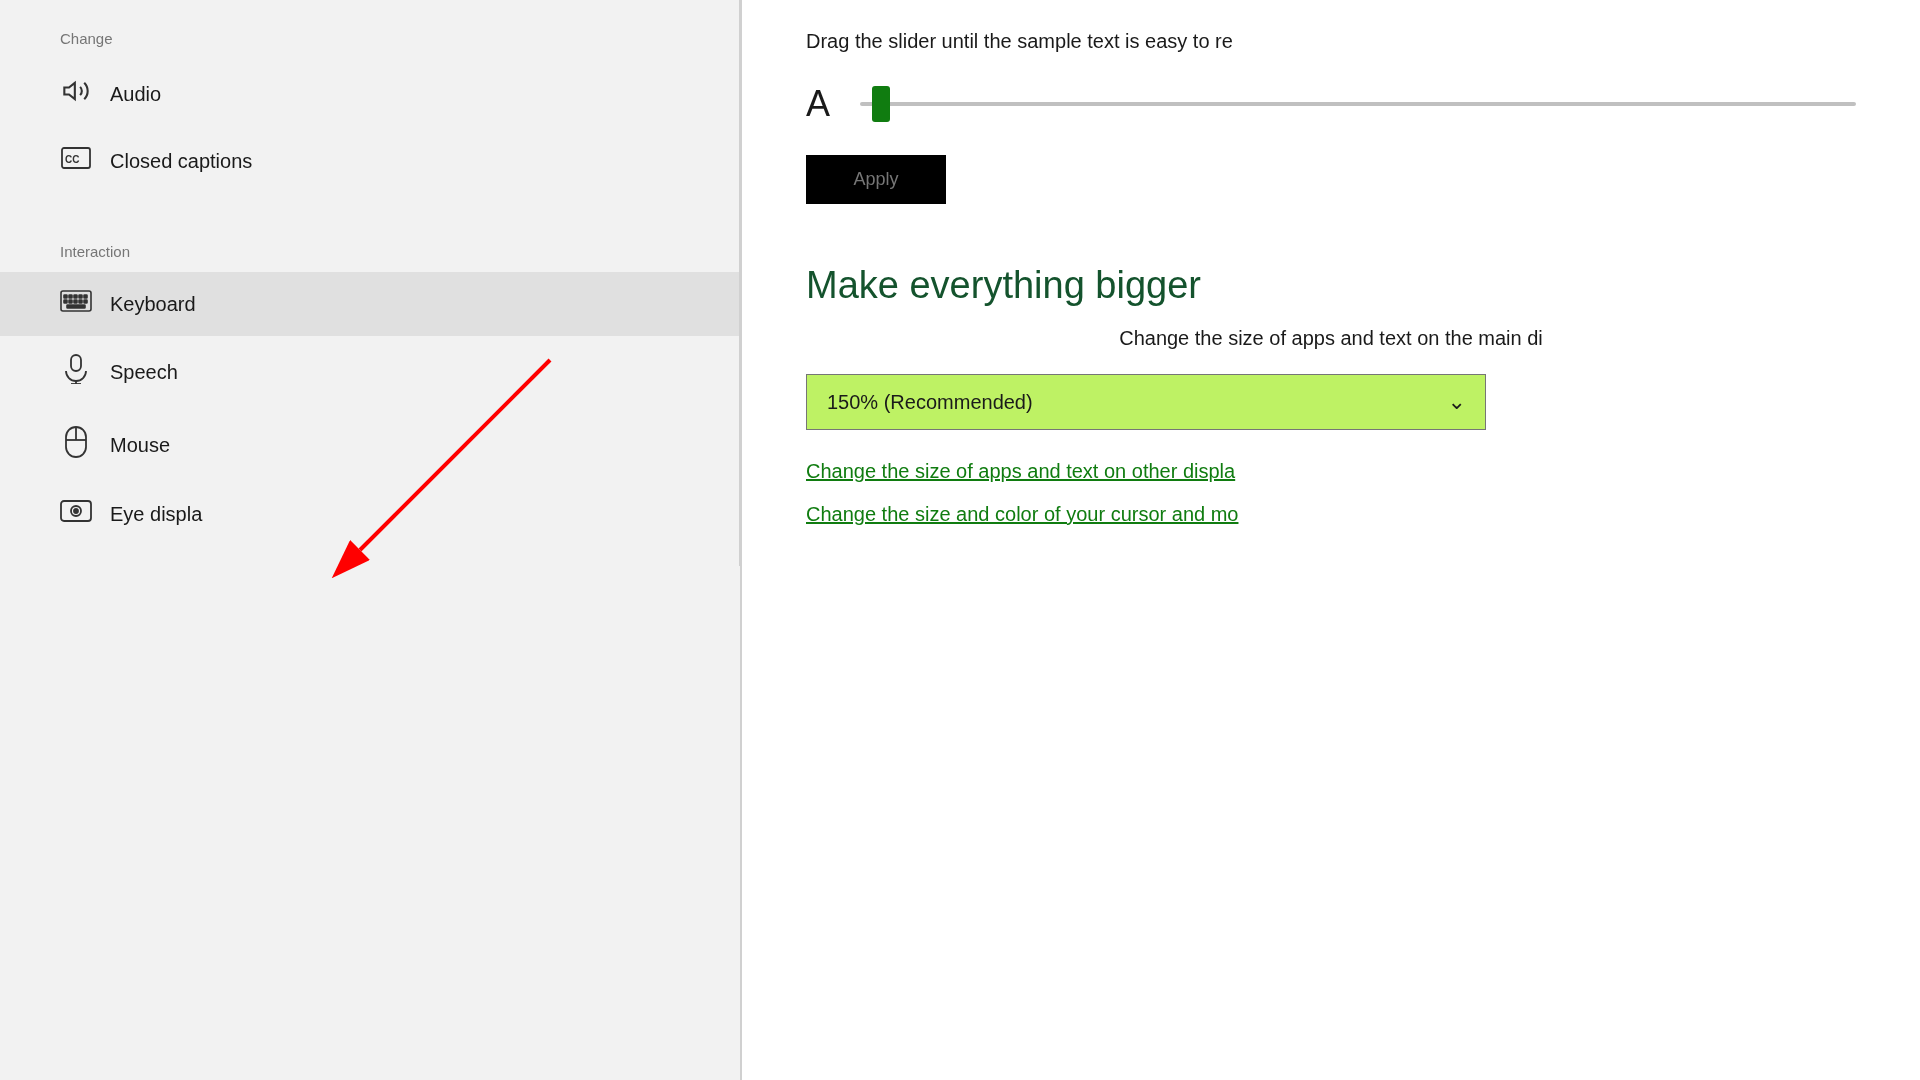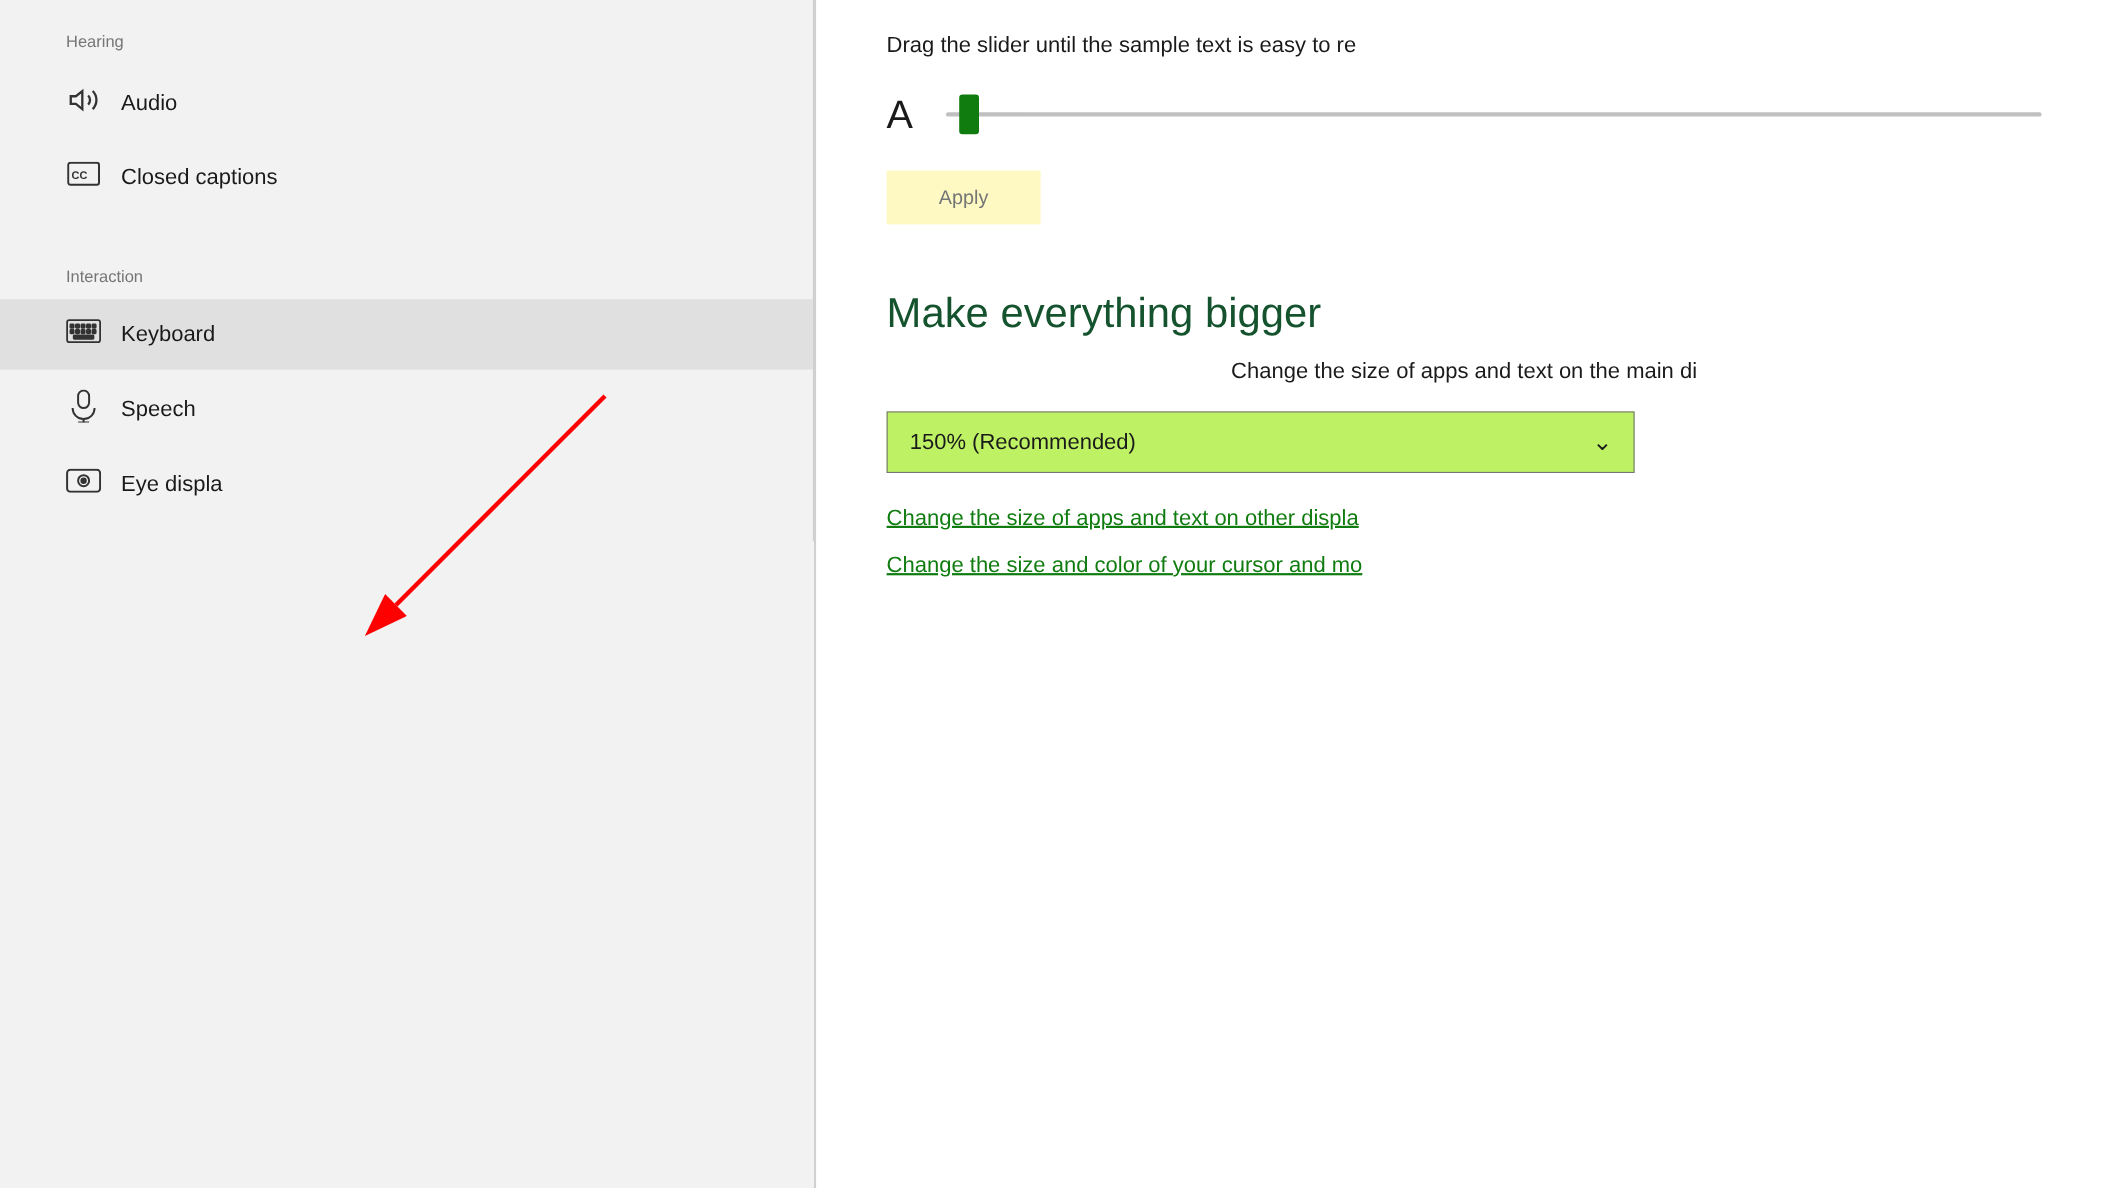--- a/index.html
+++ b/index.html
@@ -107,21 +107,21 @@
       width: 18px;
       height: 36px;
       background: #107c10;
       border-radius: 3px;
       cursor: pointer;
     }
 
     .apply-button {
       display: inline-block;
       padding: 14px 36px;
-      background: #fef9c3;
+      background: #000000;
       border: none;
       font-size: 18px;
       color: #767676;
       cursor: pointer;
       margin-bottom: 60px;
       min-width: 140px;
     }
 
     .section-title {
       font-size: 38px;
@@ -186,21 +186,21 @@
       position: relative;
       width: 740px;
     }
   </style>
 </head>
 <body>
 
 <div class="sidebar-wrapper">
   <div class="sidebar">
 
-    <div class="section-header">Hearing</div>
+    <div class="section-header">Change</div>
 
     <div class="nav-item">
       <span class="nav-item-icon">
         <svg width="28" height="28" viewBox="0 0 24 24" fill="none" stroke="#333" stroke-width="1.8">
           <polygon points="11,5 6,9 2,9 2,15 6,15 11,19 11,5"></polygon>
           <path d="M15.54 8.46a5 5 0 0 1 0 7.07"></path>
           <path d="M19.07 4.93a10 10 0 0 1 0 14.14"></path>
         </svg>
       </span>
       <span class="nav-item-label">Audio</span>
@@ -245,20 +245,30 @@
         <svg width="24" height="30" viewBox="0 0 24 30" fill="none" stroke="#333" stroke-width="1.8">
           <rect x="7" y="1" width="10" height="16" rx="5"></rect>
           <path d="M2 17a10 10 0 0 0 20 0"></path>
           <line x1="12" y1="27" x2="12" y2="30"></line>
           <line x1="7" y1="30" x2="17" y2="30"></line>
         </svg>
       </span>
       <span class="nav-item-label">Speech</span>
     </div>
 
+    <div class="nav-item">
+      <span class="nav-item-icon">
+        <svg width="22" height="32" viewBox="0 0 22 32" fill="none" stroke="#333" stroke-width="1.8">
+          <rect x="1" y="1" width="20" height="30" rx="10"></rect>
+          <line x1="11" y1="1" x2="11" y2="14"></line>
+          <line x1="1" y1="14" x2="21" y2="14"></line>
+        </svg>
+      </span>
+      <span class="nav-item-label">Mouse</span>
+    </div>
 
     <div class="nav-item">
       <span class="nav-item-icon">
         <svg width="32" height="22" viewBox="0 0 32 22" fill="none" stroke="#333" stroke-width="1.8">
           <rect x="1" y="1" width="30" height="20" rx="3"></rect>
           <circle cx="16" cy="11" r="5"></circle>
           <circle cx="16" cy="11" r="2" fill="#333"></circle>
         </svg>
       </span>
       <span class="nav-item-label">Eye displa</span>

